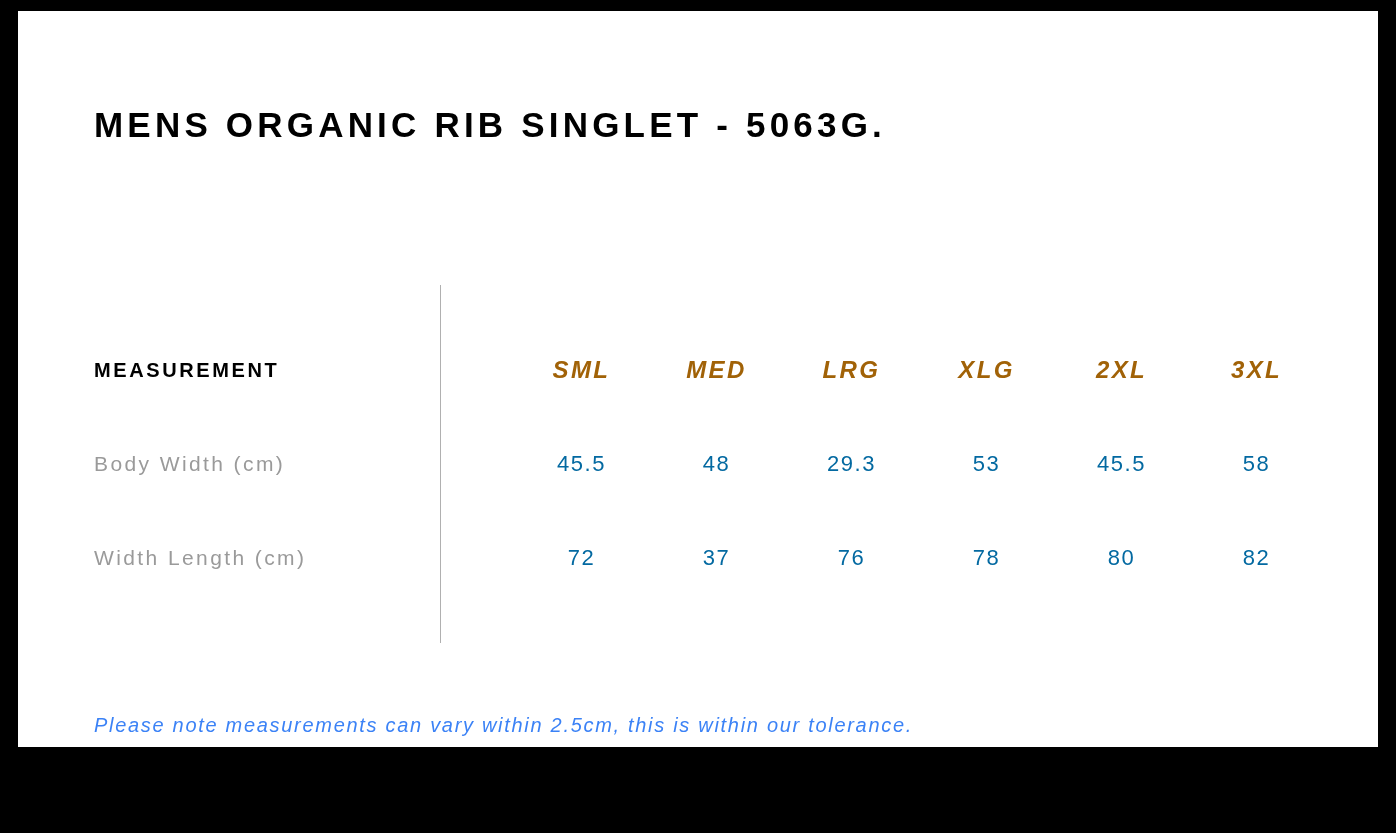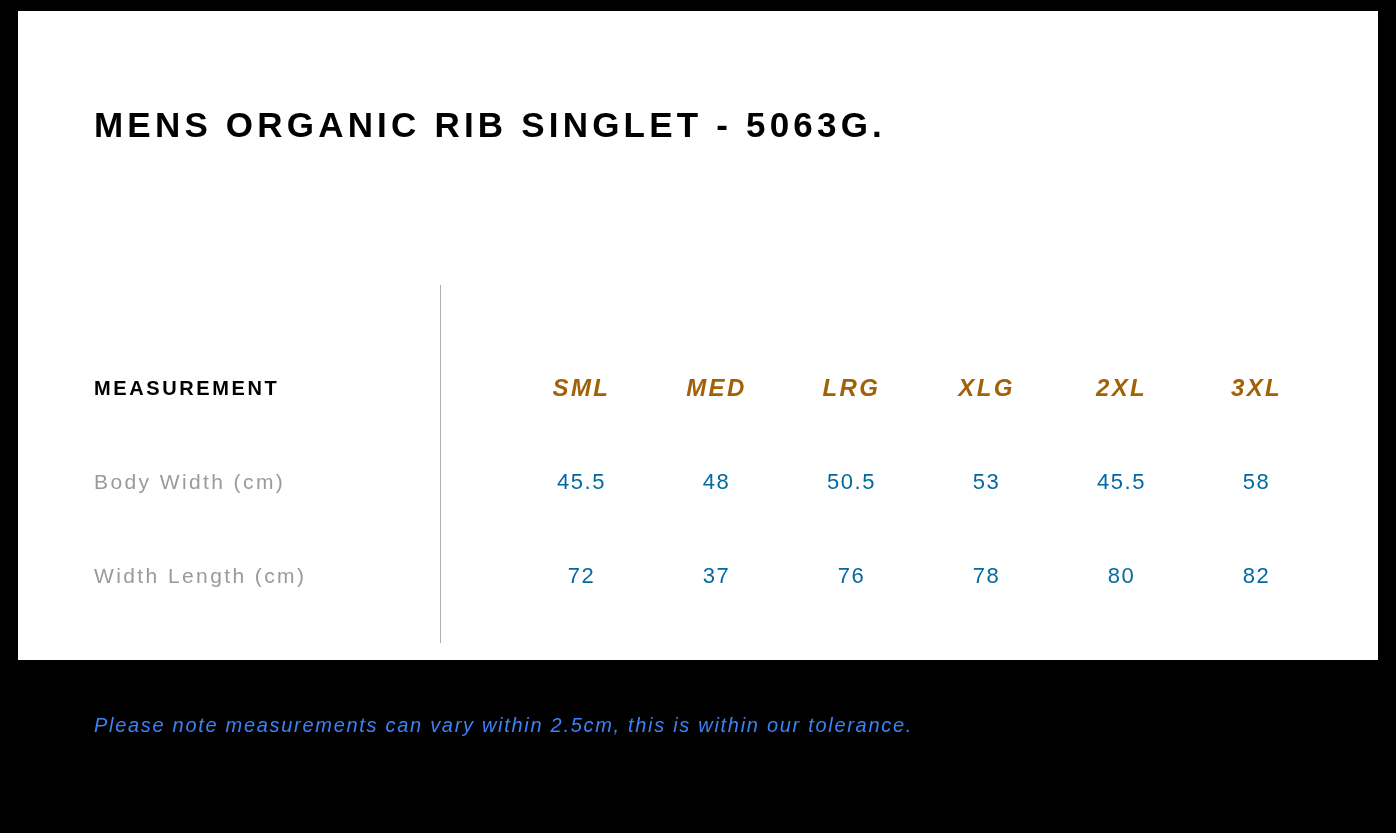--- a/index.html
+++ b/index.html
@@ -11,21 +11,21 @@
     height: 833px;
     background: #000000;
     font-family: "Liberation Sans", sans-serif;
     overflow: hidden;
   }
   .page {
     position: absolute;
     left: 18px;
     top: 11px;
     width: 1360px;
-    height: 649px;
+    height: 736px;
     background: #ffffff;
     box-sizing: border-box;
   }
   .title {
     position: absolute;
     left: 76px;
     top: 94px;
     font-size: 35px;
     font-weight: bold;
     letter-spacing: 4.2px;
@@ -36,21 +36,21 @@
     position: absolute;
     left: 422px;
     top: 274px;
     width: 1px;
     height: 358px;
     background: #b0b0b0;
   }
   .table {
     position: absolute;
     left: 76px;
-    top: 330px;
+    top: 312px;
     width: 1230px;
   }
   .row {
     display: flex;
     align-items: center;
     height: 94px;
   }
   .cell-label {
     width: 420px;
     flex: 0 0 420px;
@@ -109,21 +109,21 @@
       <div class="cell-val">LRG</div>
       <div class="cell-val">XLG</div>
       <div class="cell-val">2XL</div>
       <div class="cell-val">3XL</div>
     </div>
 
     <div class="row">
       <div class="cell-label">Body Width (cm)</div>
       <div class="cell-val">45.5</div>
       <div class="cell-val">48</div>
-      <div class="cell-val">50.5</div>
+      <div class="cell-val">29.3</div>
       <div class="cell-val">53</div>
       <div class="cell-val">45.5</div>
       <div class="cell-val">58</div>
     </div>
 
     <div class="row">
       <div class="cell-label">Width Length (cm)</div>
       <div class="cell-val">72</div>
       <div class="cell-val">37</div>
       <div class="cell-val">76</div>

